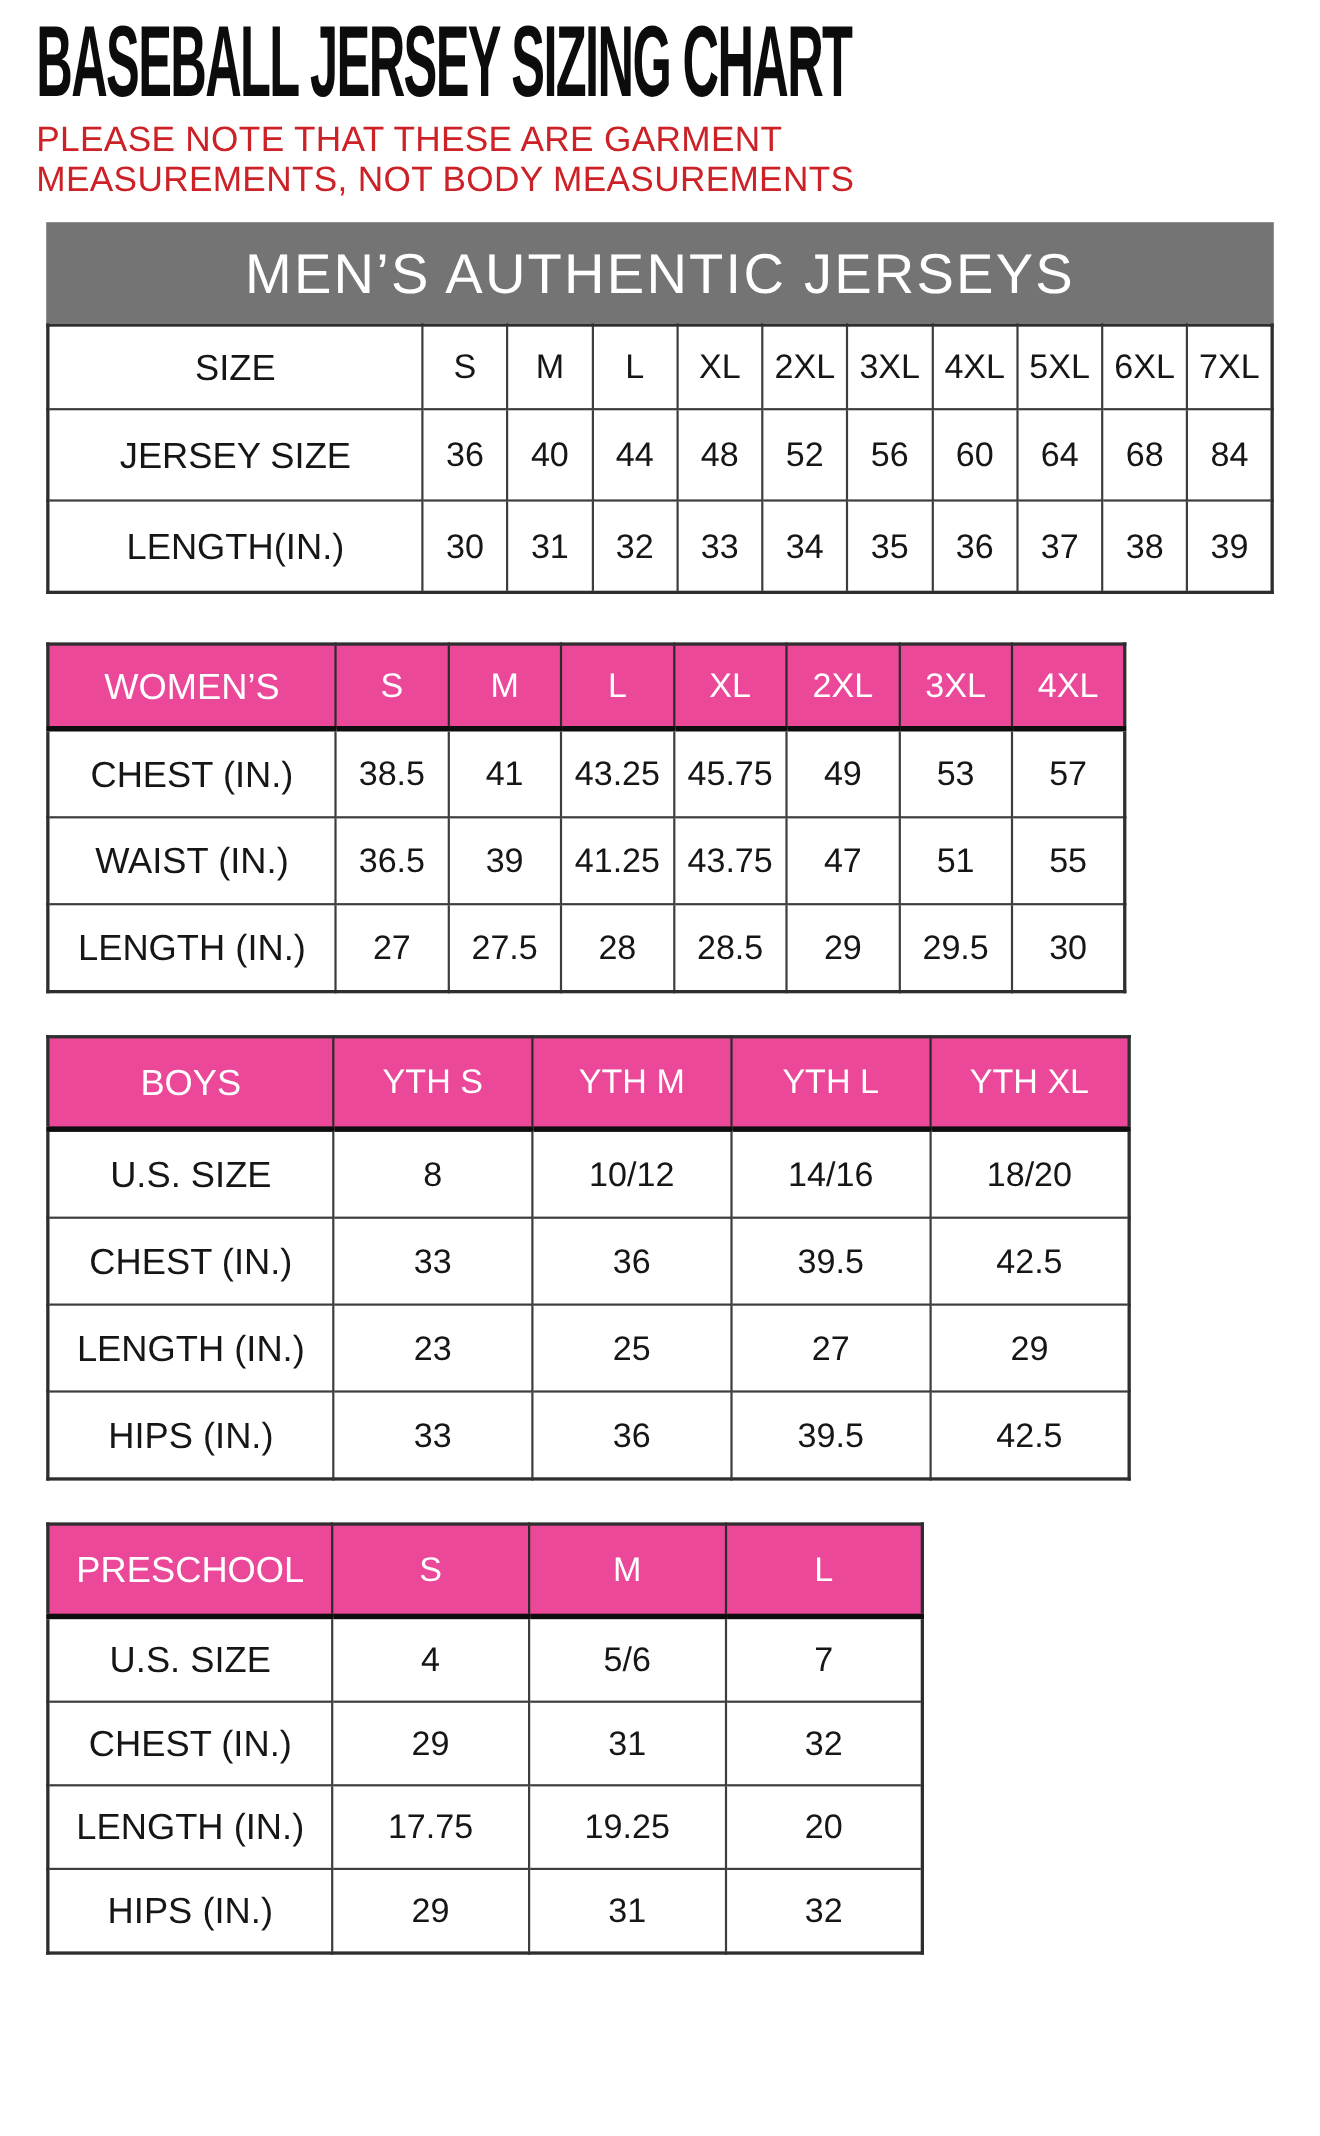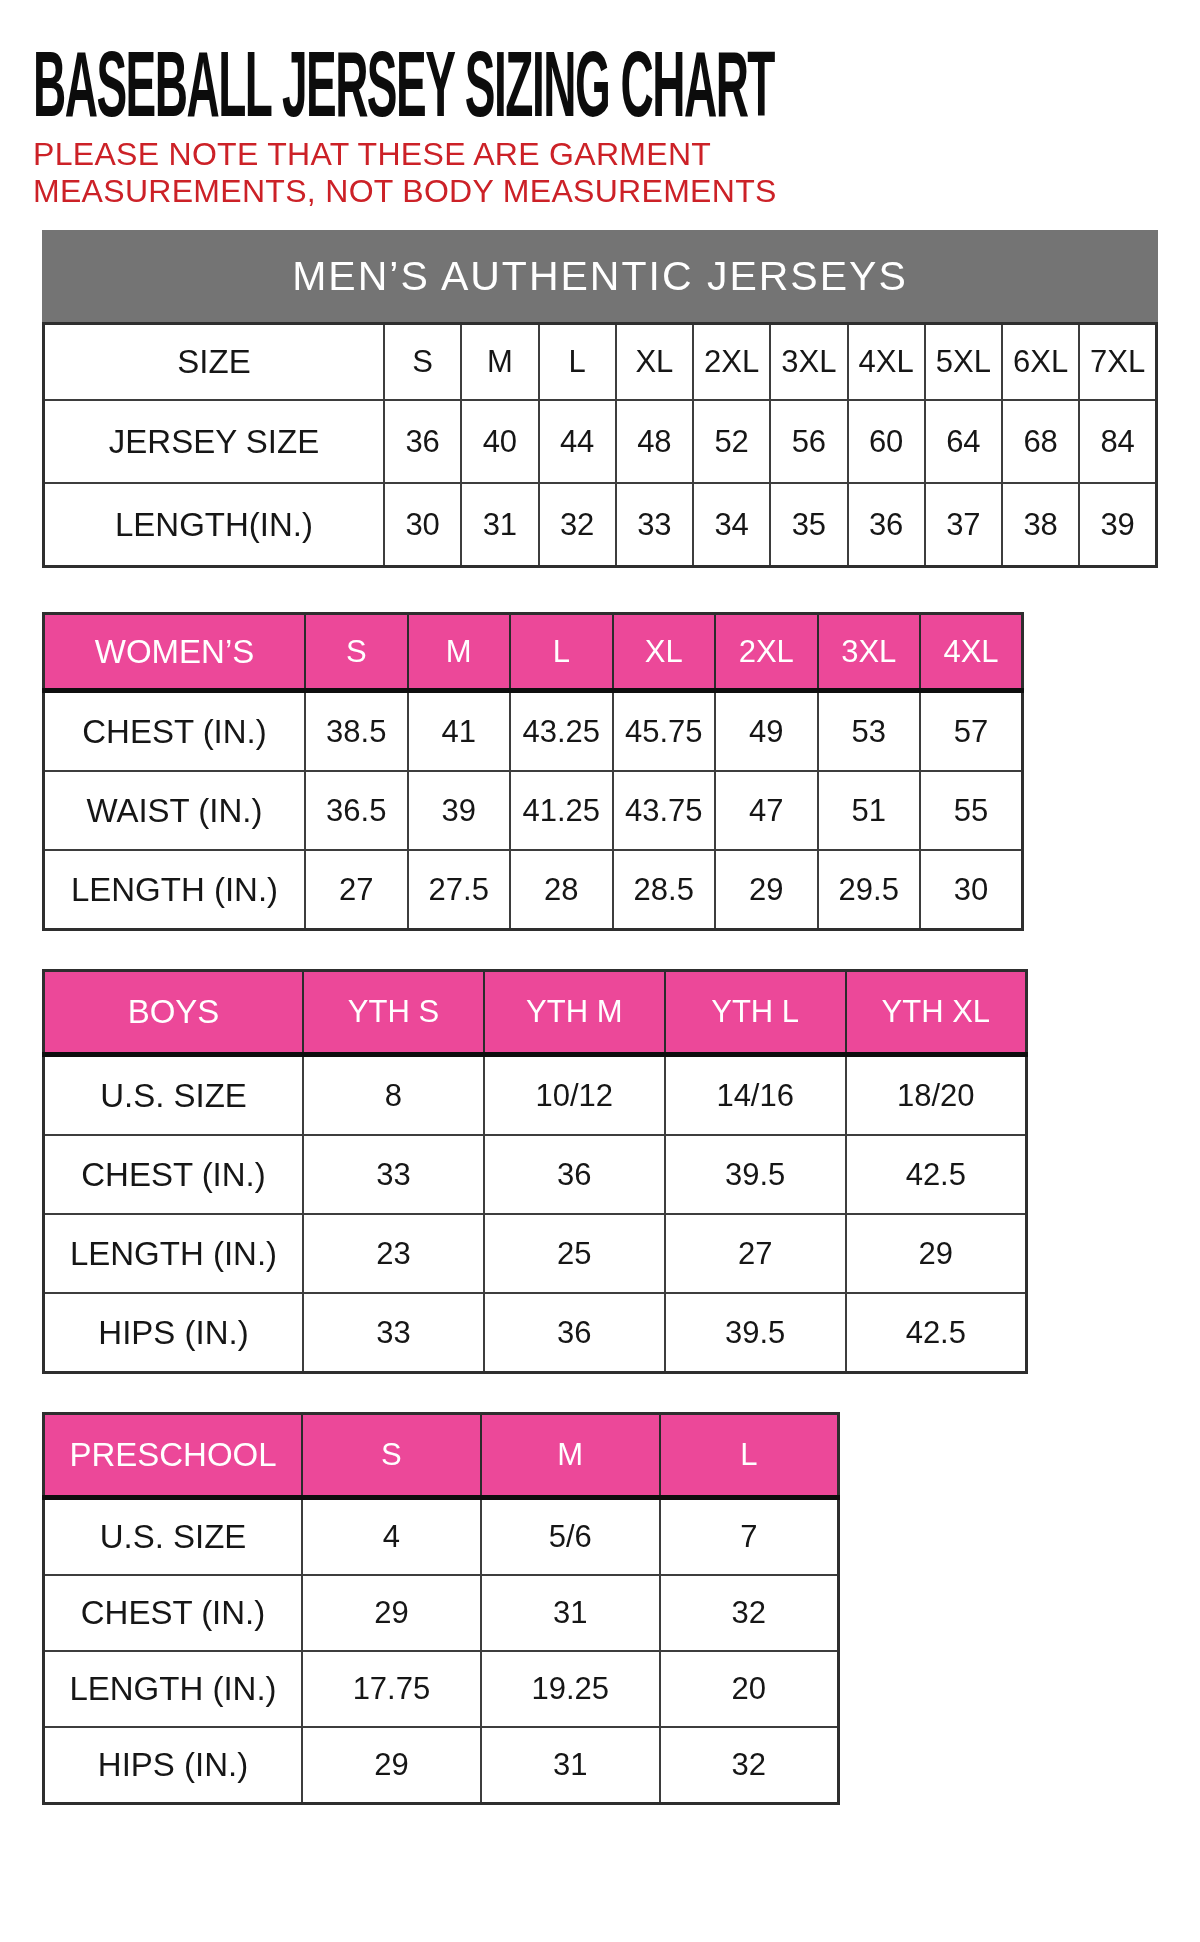--- a/index.html
+++ b/index.html
@@ -1,17 +1,17 @@
 <!DOCTYPE html>
 <html><head>
 <meta charset="utf-8">
 <style>
   html,body{margin:0;padding:0;background:#ffffff;}
   body{width:1200px;height:1942px;font-family:"Liberation Sans","DejaVu Sans",sans-serif;overflow:hidden;}
-  .page{padding:14px 0 16px 33px;margin-top:28px;}
+  .page{padding:14px 0 16px 33px;}
 
   
   .title{margin:0;height:84px;white-space:nowrap;color:#0c0c0c;}
   .title .squeeze{
     display:inline-block;
     font-size:92px;
     font-weight:700;
     letter-spacing:-3px;
     line-height:84px;
     transform:scaleX(0.50);
@@ -23,21 +23,21 @@
     color:#cc2127;margin:10px 0 0 0;
     font-size:32px;line-height:37px;letter-spacing:0.3px;
     width:960px;font-weight:400;
   }
 
   
   .banner{
     width:1116px;height:92px;margin:20px 0 0 9px;
     background:#747474;color:#ffffff;
     display:flex;align-items:center;justify-content:center;
-    font-size:41px;letter-spacing:2px;font-weight:400;
+    font-size:51px;letter-spacing:2px;font-weight:400;
   }
 
   
   table.sizes{
     border-collapse:collapse;table-layout:fixed;
     margin-left:9px;background:#ffffff;
     border:3px solid #2e2e2e;
   }
   table.sizes th,table.sizes td{
     border:2px solid #3d3d3d;

